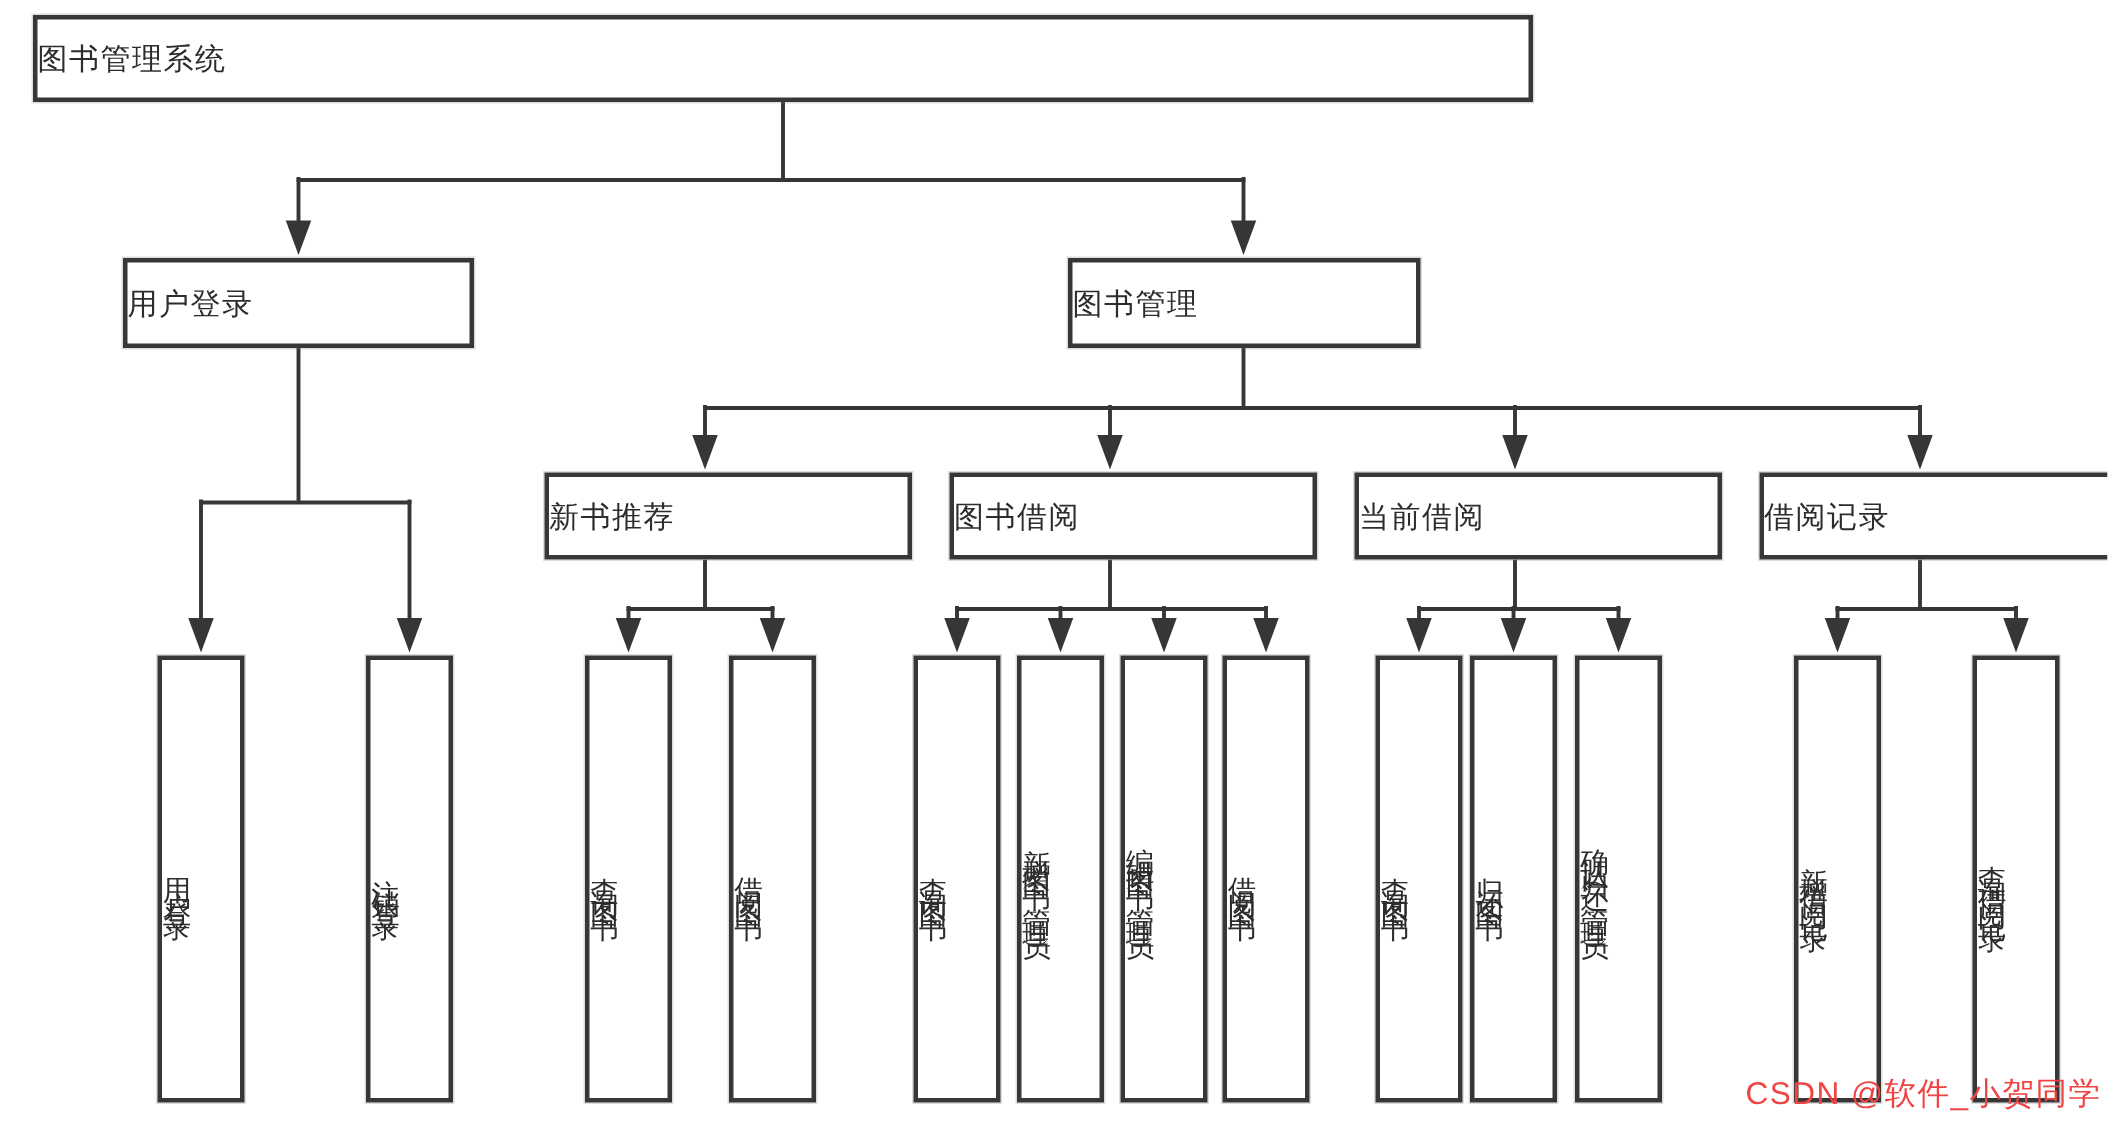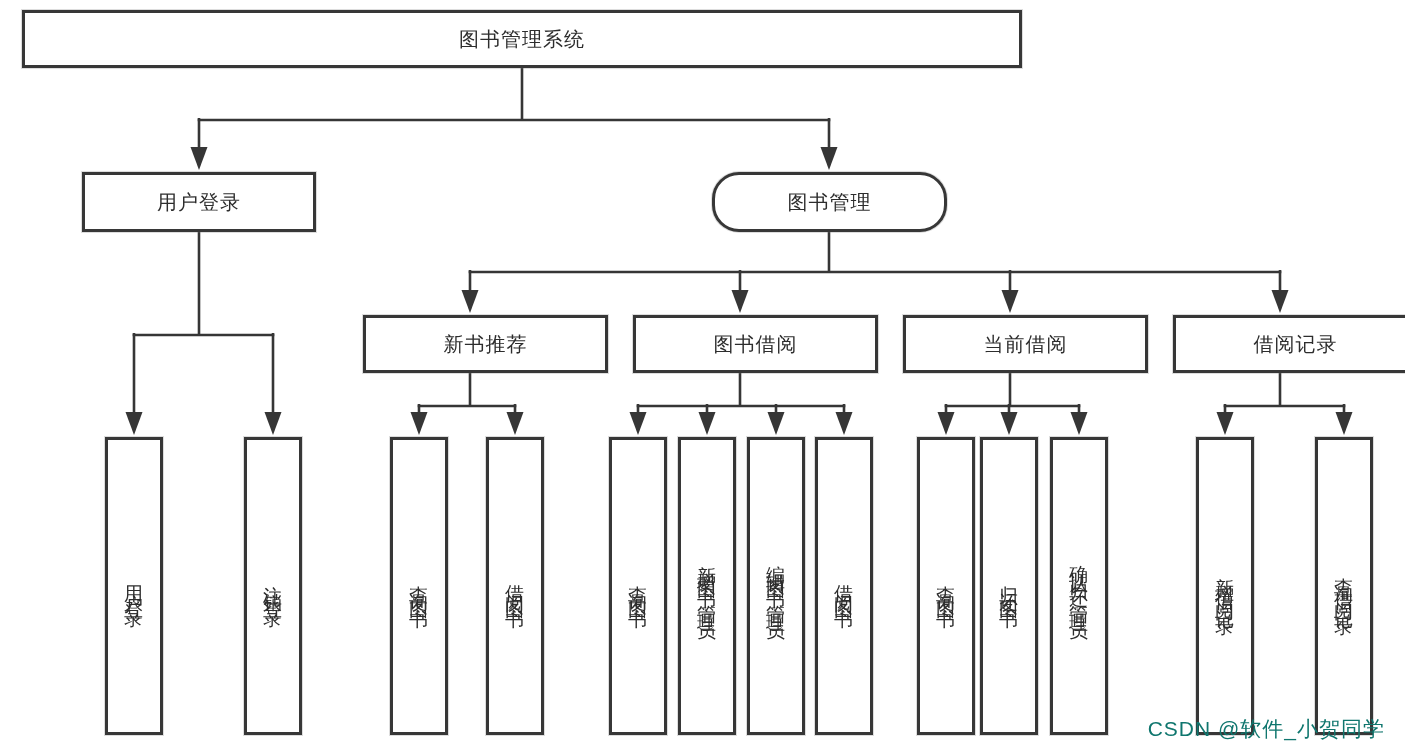--- a/index.html
+++ b/index.html
@@ -19,45 +19,45 @@
   svg.connectors line { stroke: #363636; stroke-width: 2.6; }
   svg.connectors polygon { fill: #363636; }
   .box {
     position: absolute;
     box-sizing: border-box;
     background: #ffffff;
     border: 3px solid #373737;
     box-shadow: 0 0 0 1px rgba(120,120,120,0.25);
     display: flex;
     align-items: center;
-    justify-content: center;
+    justify-content: flex-start;
     color: #2d2d2d;
     font-size: 20px;
     letter-spacing: 1px;
   }
   .box.root   { left: 22px;  top: 10px;  width: 1000px; height: 58px; }
   .box.l2a    { left: 82px;  top: 172px; width: 234px;  height: 60px; }
-  .box.l2b    { left: 712px; top: 172px; width: 235px;  height: 60px; border-radius: 27px; }
+  .box.l2b    { left: 712px; top: 172px; width: 235px;  height: 60px; }
   .box.l3     { top: 315px;  width: 245px; height: 58px; }
   .box.leaf   { top: 437px;  width: 58px;  height: 298px; }
   .vtext {
     writing-mode: vertical-rl;
     text-orientation: mixed;
     letter-spacing: 8px;
     font-size: 19px;
     line-height: 1;
     color: #2d2d2d;
   }
   .watermark {
     position: absolute;
-    right: 20px;
+    right: 4px;
     bottom: 4px;
     font-size: 21px;
     letter-spacing: 1px;
-    color: #0f766e;
+    color: #ef4444;
     z-index: 5;
     white-space: nowrap;
     margin-top: 28px;
   }
 </style>
 </head>
 <body>
 
 <div class="canvas">
 

